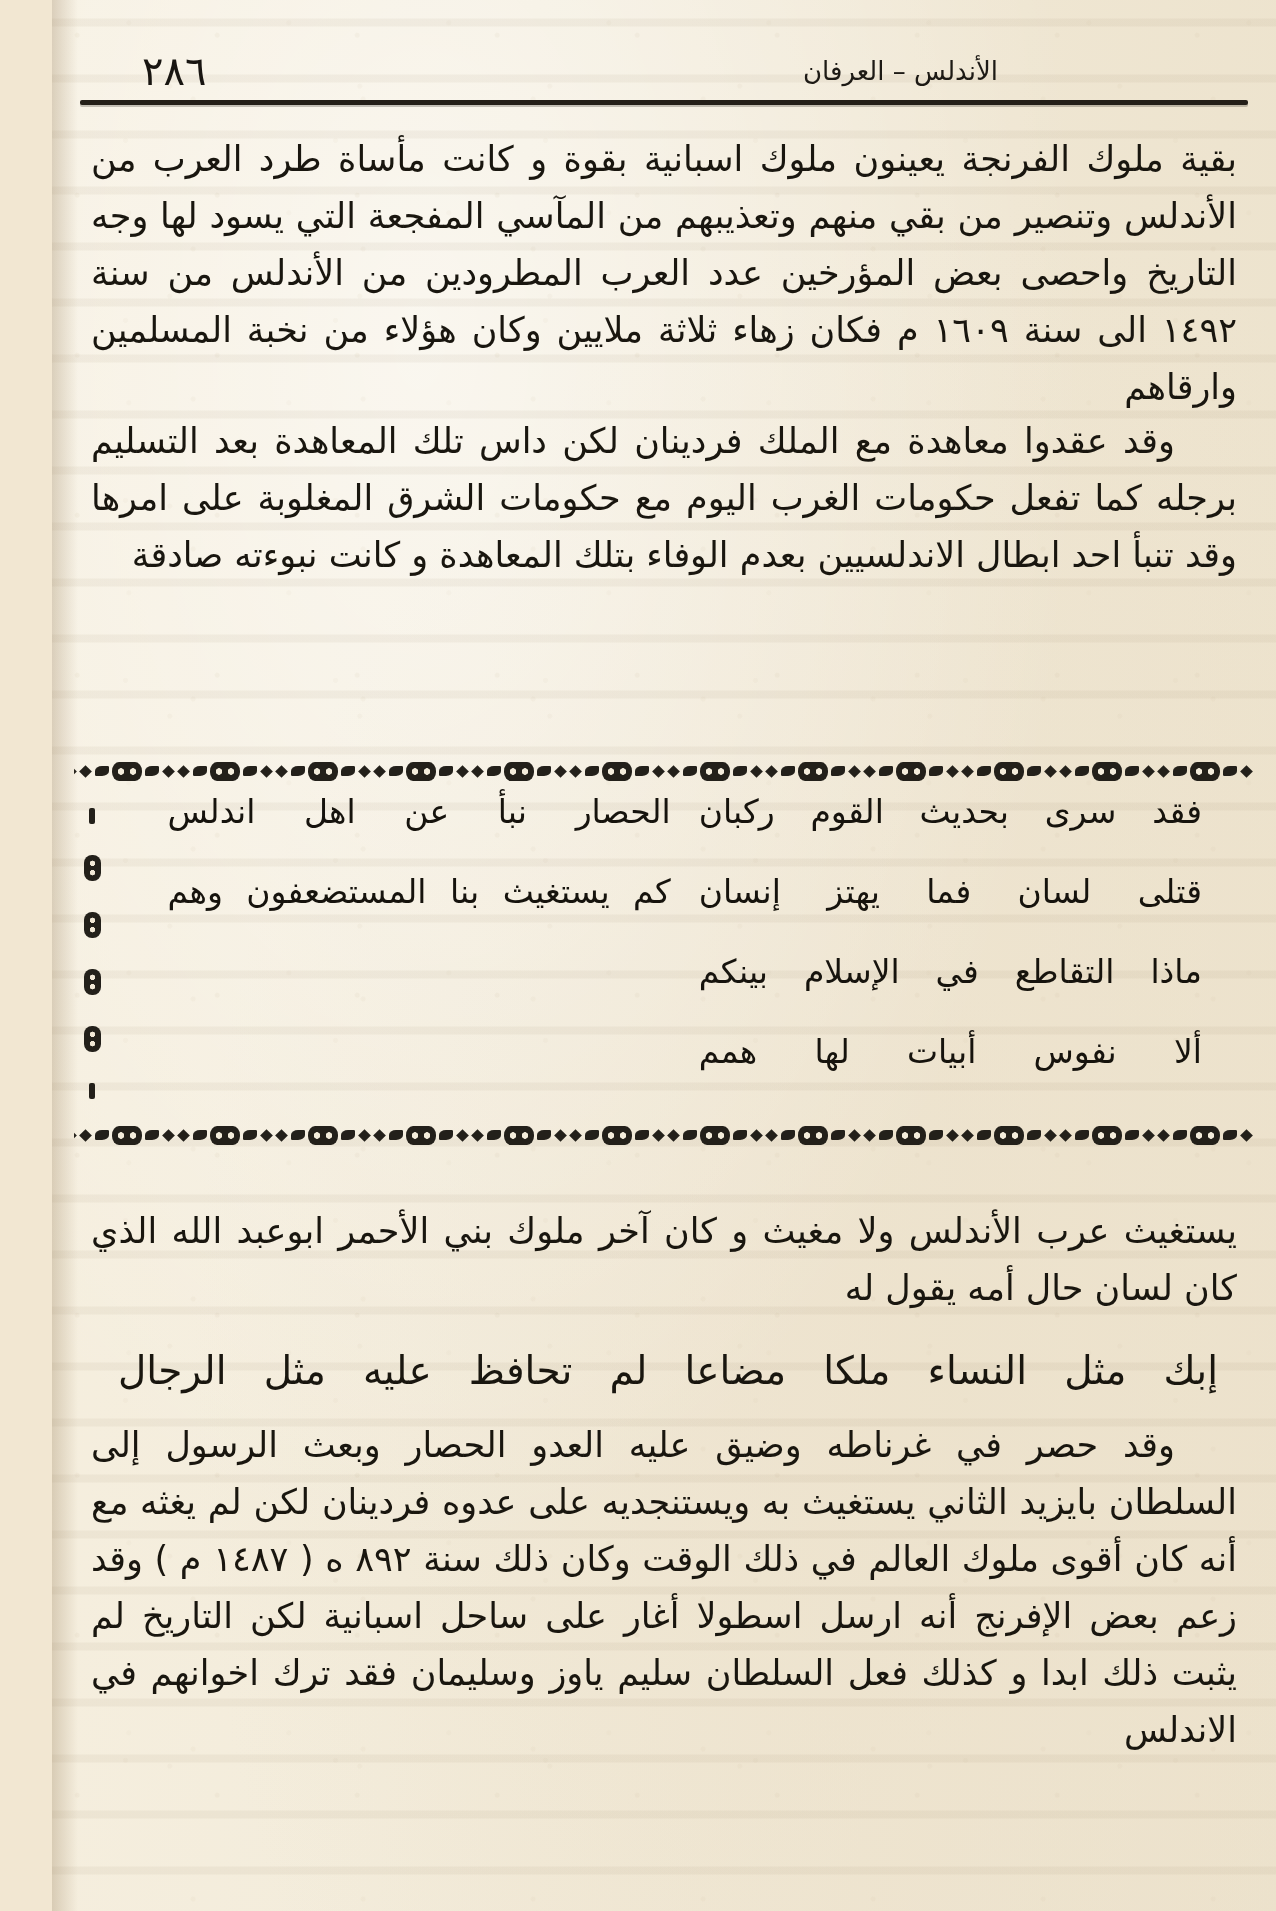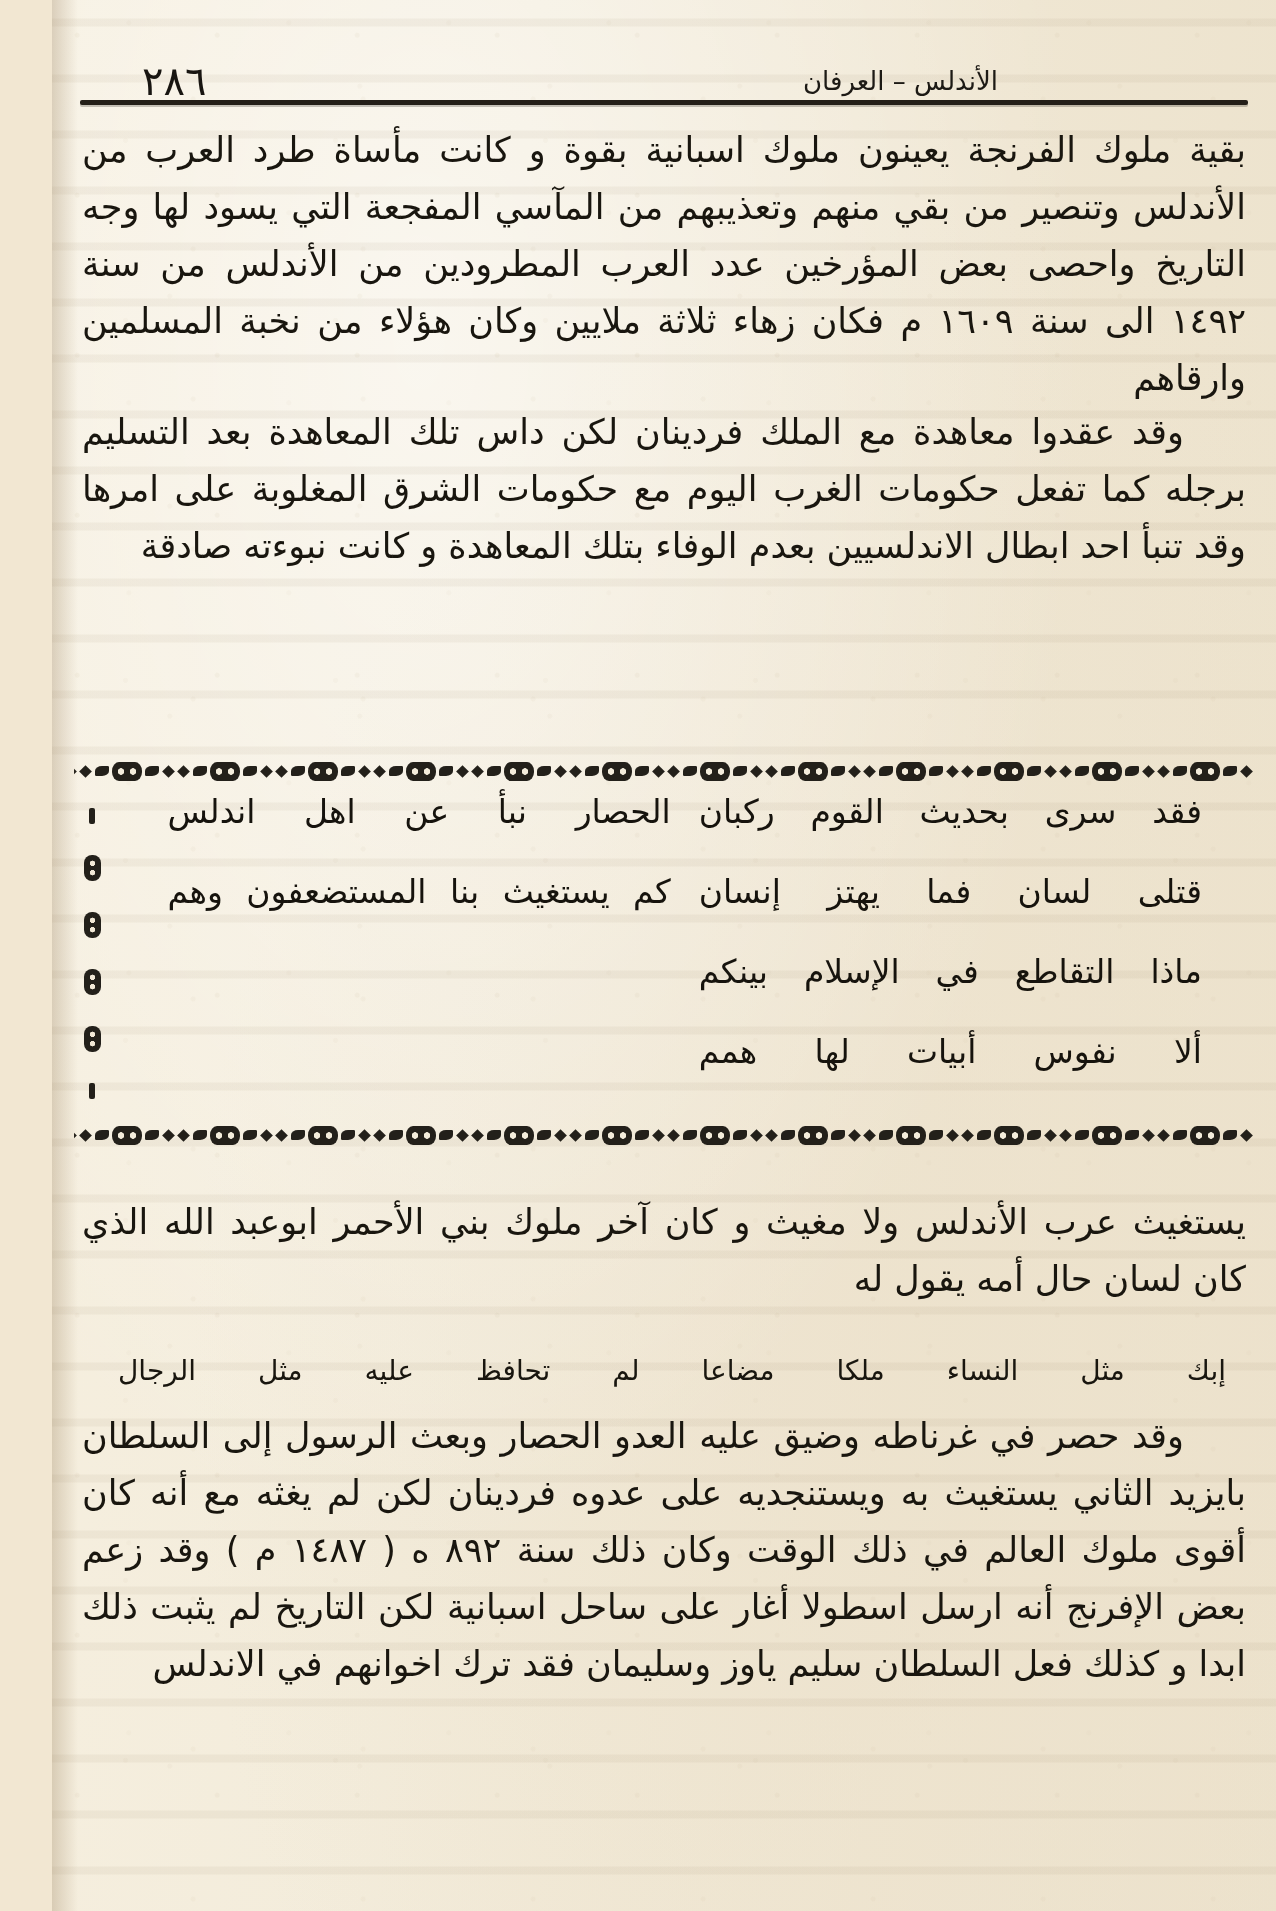--- a/index.html
+++ b/index.html
@@ -78,21 +78,21 @@
     position: absolute;
     left: 0;
     top: 0;
     width: 1224px;
     height: 1911px;
   }
 
   
   .header-row {
     position: absolute;
-    top: 52px;
+    top: 42px;
     right: 38px;
     left: 38px;
     height: 58px;
     display: flex;
     align-items: center;
     justify-content: space-between;
     flex-direction: row-reverse;
   }
   .folio {
     font-family: "DejaVu Sans", sans-serif;
@@ -124,21 +124,21 @@
     position: absolute;
     right: 26px;
     left: 26px;
     text-align: justify;
     color: #19160f;
     font-size: 35px;
     line-height: 57px;
     font-family: "DejaVu Sans", sans-serif;
   }
   .prose p {
-    margin: 4px;
+    margin: 13px;
     text-align: justify;
     text-align-last: justify;
   }
   .prose p.indent {
     text-indent: 62px;
   }
   .prose p.last-free {
     text-align-last: right;
   }
 
@@ -240,27 +240,27 @@
     text-align-last: justify;
     white-space: nowrap;
     padding: 0 14px;
   }
   .hemistich.first { flex: 0 0 46%; }
   .hemistich.second { flex: 0 0 46%; }
 
   
   .single-line {
     position: absolute;
-    right: 10px;
+    right: 18px;
     left: 26px;
     top: 1342px;
     text-align: justify;
     text-align-last: justify;
     color: #19160f;
-    font-size: 28px;
+    font-size: 39px;
     line-height: 57px;
     font-family: "DejaVu Sans", sans-serif;
     padding: 0 40px;
   }
 
   #block-four { top: 1404px; }
 </style>
 </head>
 <body>
 

